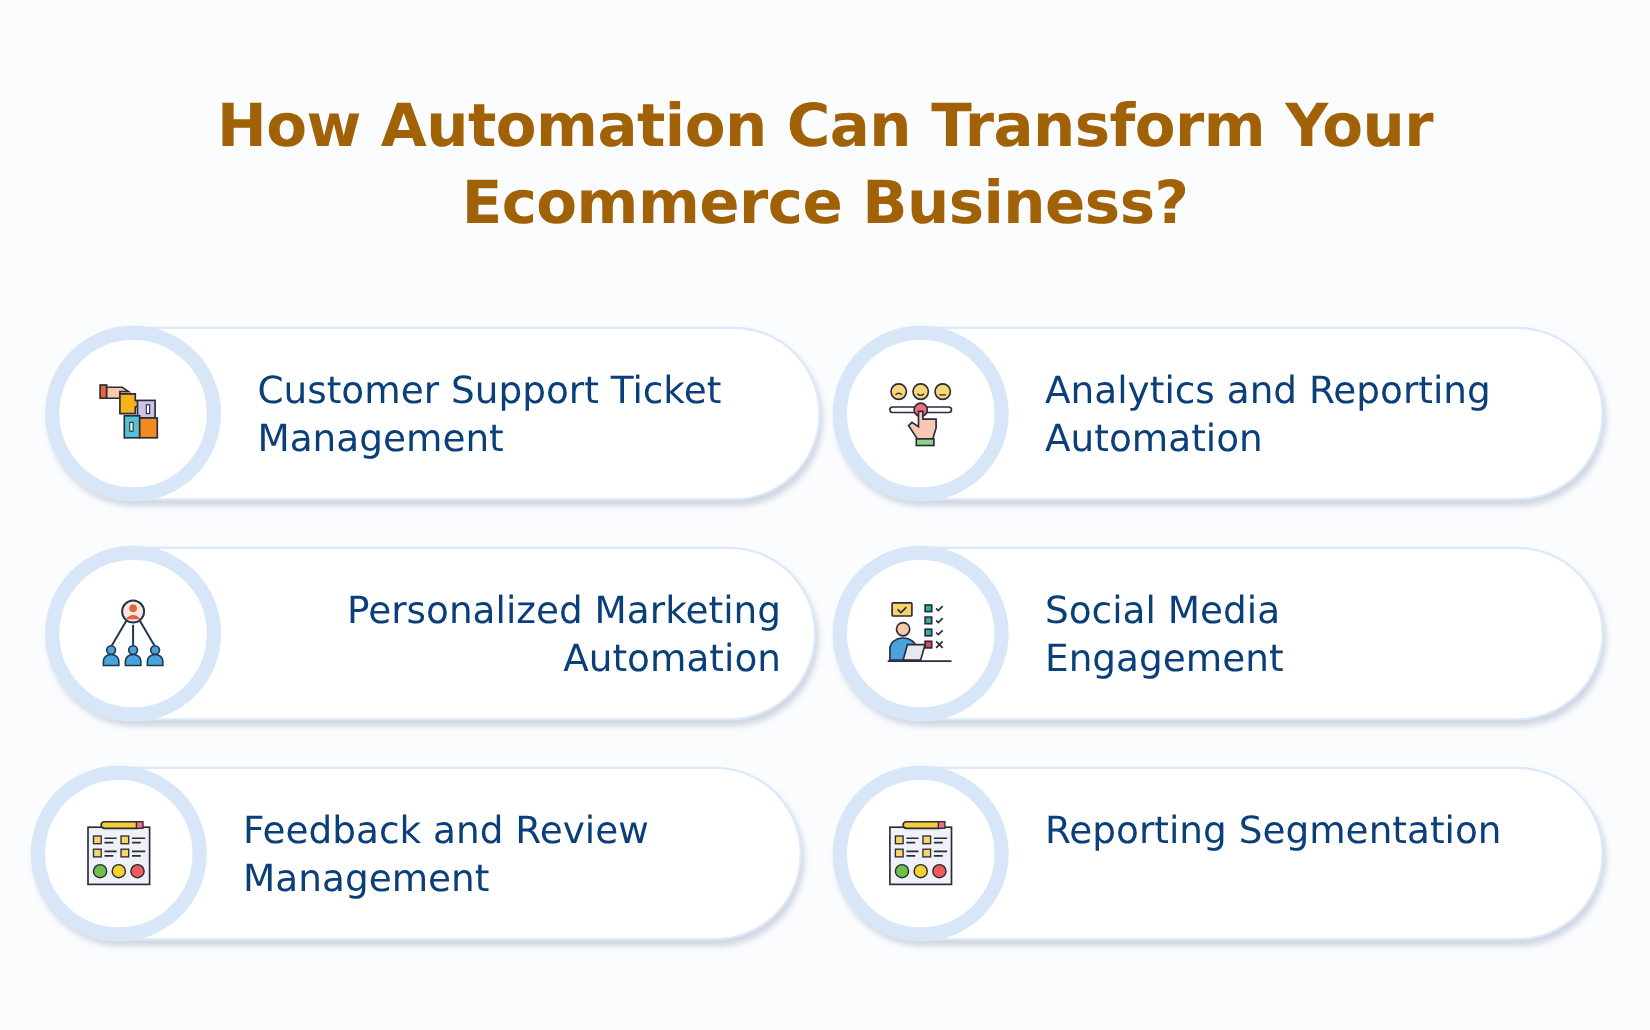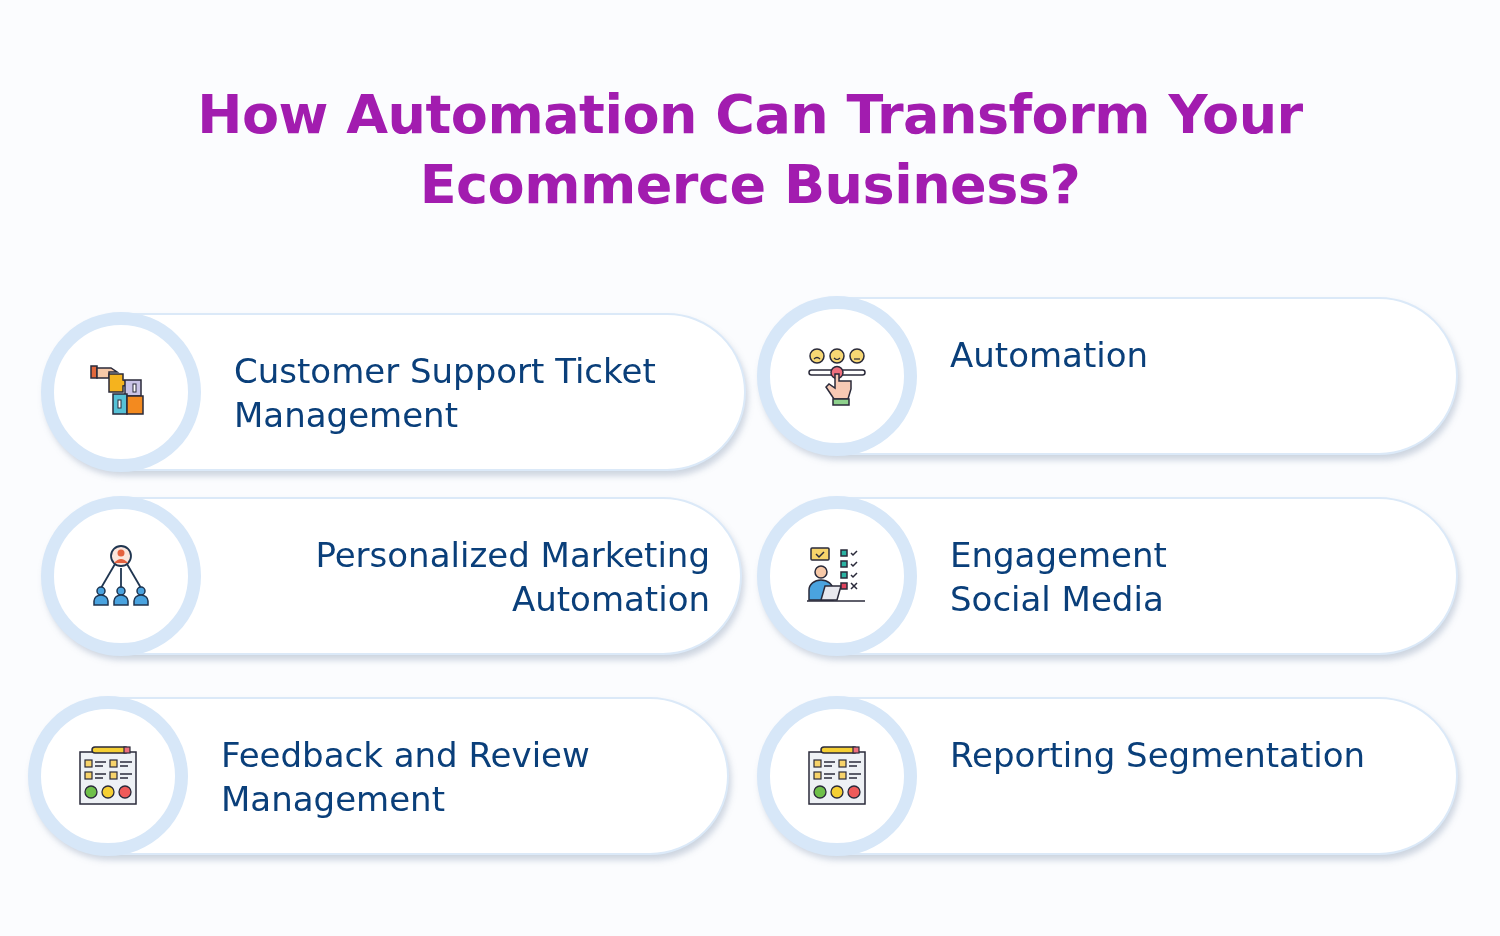--- a/index.html
+++ b/index.html
@@ -4,21 +4,21 @@
 <style>
   html, body { margin:0; padding:0; }
   body {
     width:1500px; height:936px; overflow:hidden;
     background:#fbfcfe;
     font-family:"DejaVu Sans", sans-serif;
     position:relative;
   }
   .title {
     position:absolute; left:0; top:80px; width:1500px;
-    text-align:center; color:#a21caf;
+    text-align:center; color:#a16207;
     font-family:"DejaVu Sans", sans-serif; font-weight:bold;
     font-size:54px; line-height:70px; letter-spacing:-0.5px;
   }
   .card {
     position:absolute; height:158px; border-radius:79px;
     background:#ffffff;
     border:2px solid #dbe9f8;
     box-shadow: 2px 5px 6px rgba(120,140,170,0.35);
     box-sizing:border-box;
   }
@@ -38,21 +38,21 @@
   }
 </style>
 </head>
 <body>
 
 <div class="title">
   <div>How Automation Can Transform Your</div>
   <div>Ecommerce Business?</div>
 </div>
 
-<div class="card" style="left:42px; top:297px; width:704px;margin-top:16px;">
+<div class="card" style="left:42px; top:297px; width:704px;">
   <div class="ring">
     <svg viewBox="0 0 64 64">
       <rect x="2" y="6" width="6" height="12" fill="#e2683c" stroke="#2a2a3a" stroke-width="1.5"></rect>
       <path d="M8 8 h14 l6 4 h-8 v6 h-12z" fill="#f7c9a8" stroke="#2a2a3a" stroke-width="1.5"></path>
       <path d="M20 14 h14 v6 a3 3 0 0 1 0 6 v6 h-14z" fill="#f5b31e" stroke="#2a2a3a" stroke-width="1.5"></path>
       <rect x="36" y="20" width="16" height="16" fill="#c9c3e6" stroke="#2a2a3a" stroke-width="1.5"></rect>
       <rect x="24" y="34" width="14" height="20" fill="#56c1d6" stroke="#2a2a3a" stroke-width="1.5"></rect>
       <rect x="38" y="36" width="16" height="18" fill="#f38a1f" stroke="#2a2a3a" stroke-width="1.5"></rect>
       <rect x="44" y="24" width="3" height="8" fill="#fff" stroke="#2a2a3a" stroke-width="1"></rect>
       <rect x="29" y="40" width="3" height="8" fill="#fff" stroke="#2a2a3a" stroke-width="1"></rect>
@@ -73,20 +73,21 @@
       <path d="M9 15 q3 -3 6 0" fill="none" stroke="#2a2a3a" stroke-width="1.2"></path>
       <path d="M29 14 q3 3 6 0" fill="none" stroke="#2a2a3a" stroke-width="1.2"></path>
       <line x1="49" y1="15" x2="55" y2="15" stroke="#2a2a3a" stroke-width="1.2"></line>
       <rect x="4" y="26" width="56" height="5" rx="2.5" fill="#fff" stroke="#2a2a3a" stroke-width="1.5"></rect>
       <circle cx="32" cy="28.5" r="6" fill="#ef6f7d" stroke="#2a2a3a" stroke-width="1.5"></circle>
       <path d="M30 30 v14 l-6 -4 l-3 3 l8 12 h14 l3 -10 v-8 h-12 v-7z" fill="#f7c9b4" stroke="#2a2a3a" stroke-width="1.5"></path>
       <rect x="28" y="55" width="16" height="6" fill="#8ed18c" stroke="#2a2a3a" stroke-width="1.5"></rect>
     </svg>
   </div>
   <div class="label">
+    <div>Analytics and Reporting</div>
     <div>Automation</div>
   </div>
 </div>
 
 <div class="card" style="left:42px; top:497px; width:700px;text-align:right;">
   <div class="ring">
     <svg viewBox="0 0 64 64">
       <circle cx="32" cy="12" r="10" fill="#fbe5dc" stroke="#1f3550" stroke-width="1.8"></circle>
       <circle cx="32" cy="9" r="3.5" fill="#e4613f"></circle>
       <path d="M25 19 q7 -8 14 0z" fill="#e4613f"></path>
@@ -126,22 +127,22 @@
       </g>
       <g fill="none" stroke="#2a2a3a" stroke-width="1.5">
         <path d="M46 9 l2 2 l4 -4"></path>
           <path d="M46 20 l2 2 l4 -4"></path>
           <path d="M46 31 l2 2 l4 -4"></path>
         <path d="M46 39 l6 6 M52 39 l-6 6"></path>
       </g>
     </svg>
   </div>
   <div class="label">
+    <div>Social Media</div>
     <div>Engagement</div>
-    <div>Social Media</div>
   </div>
 </div>
 
 <div class="card" style="left:29px; top:697px; width:700px;">
   <div class="ring">
     <svg viewBox="0 0 64 64">
       <rect x="4" y="8" width="56" height="52" fill="#eef1f5" stroke="#2a2a3a" stroke-width="1.5"></rect>
       <rect x="16" y="3" width="36" height="6" rx="3" fill="#f5cf33" stroke="#2a2a3a" stroke-width="1.5"></rect>
       <rect x="48" y="3" width="6" height="6" fill="#ef6f7d" stroke="#2a2a3a" stroke-width="1.2"></rect>
       <g fill="#f7d36a" stroke="#2a2a3a" stroke-width="1.2">

